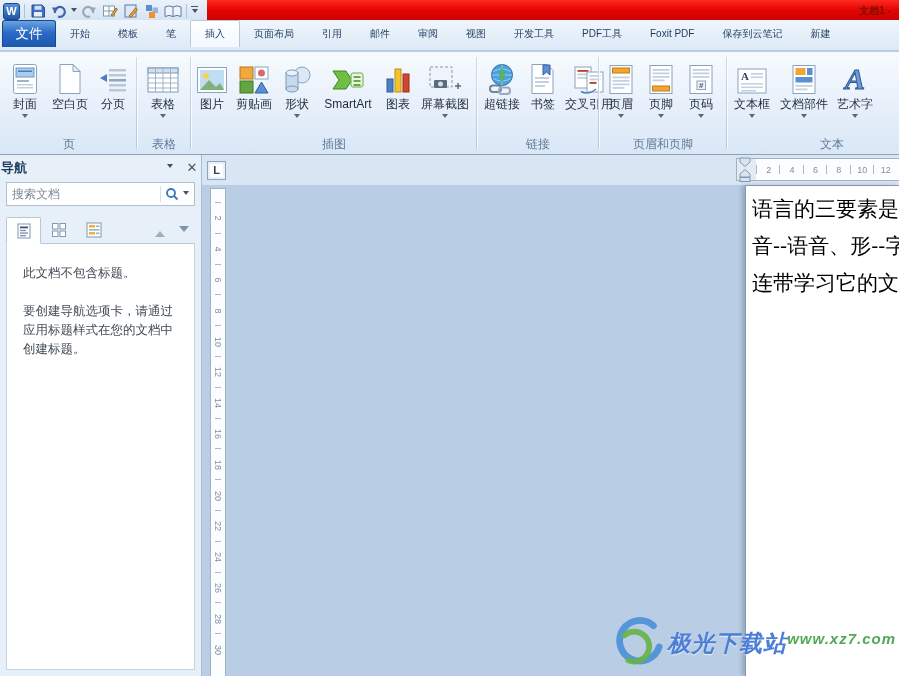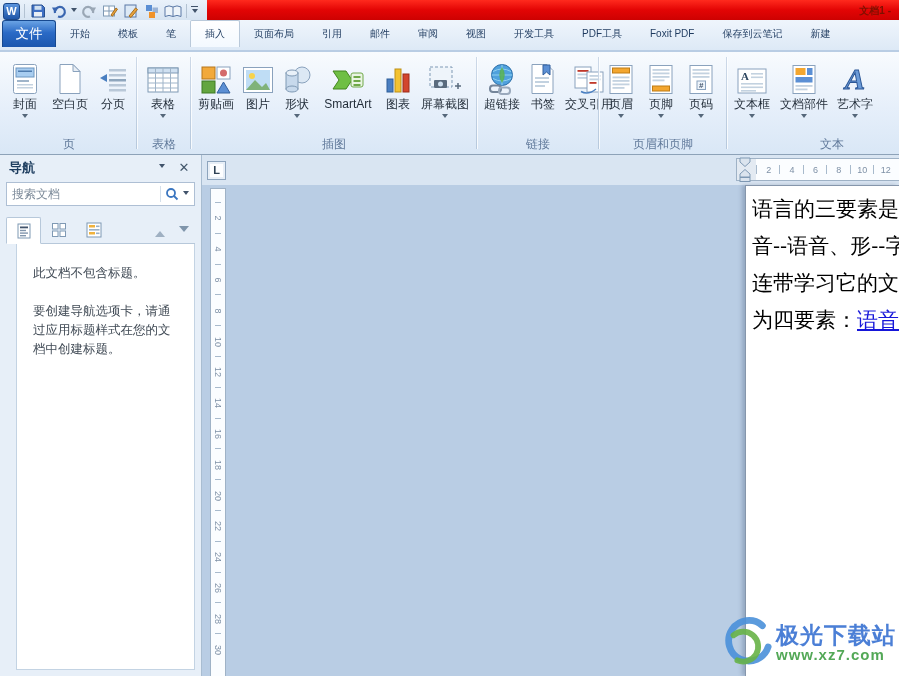--- a/index.html
+++ b/index.html
@@ -32,35 +32,35 @@
   .rbtns { flex:1; display:flex; align-items:stretch; }
   .rlabel { height:17px; text-align:center; font-size:12px; color:#60799a; line-height:14px; white-space:nowrap; }
   .bigbtn { display:flex; flex-direction:column; align-items:center; padding-top:3px; border-radius:3px; flex:none; }
   .bigbtn .bicon { height:38px; display:flex; align-items:end; justify-content:center; }
   .bigbtn .blabel { font-size:12px; color:#1f2a36; line-height:15px; white-space:nowrap; margin-top:2px; }
   .bigbtn .dd { height:10px; display:flex; align-items:center; justify-content:center; }
   .dd-arrow { width:0; height:0; border:3px solid transparent; border-top:4px solid #55677a; }
 
   
   .navpane { position:absolute; left:0; top:155px; width:202px; height:521px; background:#e7eff8; border-right:1px solid #a9bdd1; display:flex; flex-direction:column; }
-  .nav-header { height:25px; display:flex; align-items:center; padding:0 9px; }
+  .nav-header { height:25px; display:flex; align-items:center; padding:0 1px; }
   .nav-title { font-size:13px; font-weight:bold; color:#1c3c5e; flex:1; }
   .nav-hbtn { width:16px; height:16px; display:flex; align-items:center; justify-content:center; margin-left:6px; }
   .close-x { font-size:13px; color:#44586c; font-weight:bold; line-height:1; }
   .nav-search { margin:2px 6px 4px 6px; height:24px; background:#fff; border:1px solid #aebfd4; display:flex; align-items:center; padding:0 5px; }
   .nav-search input { flex:1; border:none; outline:none; font-size:12px; color:#333; background:transparent; min-width:0; font-family:inherit; }
   .nav-search input::placeholder { color:#7c8a99; }
   .nav-search .sep { width:1px; height:16px; background:#d4dfeb; margin:0 4px; }
   .nav-tabs { display:flex; align-items:flex-end; margin:4px 6px 0 6px; height:30px; border-bottom:1px solid #b7c8da; }
   .nav-tab { width:35px; height:27px; display:flex; align-items:center; justify-content:center; border:1px solid transparent; }
   .nav-tab.active { background:#fff; border:1px solid #b7c8da; border-bottom:1px solid #fff; border-radius:2px 2px 0 0; margin-bottom:-1px; }
   .nav-arrows { margin-left:auto; display:flex; gap:14px; padding:0 6px 6px 0; }
   .tri-up-g { width:0; height:0; border:5px solid transparent; border-bottom:6px solid #9fb0c2; }
   .tri-down-g { width:0; height:0; border:5px solid transparent; border-top:6px solid #7f95ab; }
-  .nav-content { flex:1; margin:0 6px 6px 16px; background:#fff; border:1px solid #c3d3e3; border-top:none; padding:20px 14px 4px 16px; font-size:12.5px; color:#404a55; line-height:19px; }
+  .nav-content { flex:1; margin:0 6px 6px 6px; background:#fff; border:1px solid #c3d3e3; border-top:none; padding:20px 14px 4px 16px; font-size:12.5px; color:#404a55; line-height:19px; }
   .nav-content .p1 { margin-bottom:19px; }
 
   
   .rulercol { position:absolute; left:202px; top:155px; width:29px; height:521px; }
   .topband { background:#d9e5f2; height:30px; }
   .rulercol .topband { display:flex; align-items:center; justify-content:center; }
   .lbox { width:19px; height:19px; background:#fdfeff; border:1px solid #8da4bd; box-shadow:0 0 0 2px #e8eff7 inset; display:flex; align-items:center; justify-content:center; font-size:11px; font-weight:bold; color:#2f4256; }
   .vruler { position:absolute; left:8px; top:33px; bottom:0; width:16px; background:#fbfdff; border:1px solid #9fb2c6; border-bottom:none; padding-top:14px; }
   .vcell { height:30.8px; display:flex; align-items:center; justify-content:center; font-size:9px; color:#7e90a6; position:relative; }
   .vcell span { transform:rotate(90deg); display:block; }
@@ -74,21 +74,21 @@
   .indent-markers { position:absolute; left:2px; top:-2px; }
   .hcells { position:absolute; left:20px; top:0; bottom:0; display:flex; }
   .hcell { width:23.4px; display:flex; align-items:center; justify-content:center; font-size:9px; color:#7e90a6; position:relative; }
   .hcell::before { content:""; position:absolute; left:-1px; top:6px; bottom:6px; width:1px; background:#a8bacc; }
   .page { position:absolute; left:514px; top:30px; right:0; bottom:0; background:#fff; border-left:1px solid #8696ab; border-top:1px solid #8696ab; box-shadow:-3px 0 4px rgba(40,60,90,.25); padding:5px 0 0 6px; overflow:hidden; }
   .docline { font-family:"DejaVu Serif","Liberation Serif",serif; font-size:21px; color:#000; line-height:37px; white-space:nowrap; }
   .doclink { color:#1616d9; text-decoration:underline; }
 
   
   .watermark { position:absolute; right:3px; bottom:6px; display:flex; align-items:center; gap:3px; pointer-events:none; }
-  .wm-text { display:flex; flex-direction:column; line-height:1.05; }
+  .wm-text { display:flex; flex-direction:row; line-height:1.05;font-style:italic; }
   .wm-name { font-size:23px; font-weight:bold; color:#4b7fd6; letter-spacing:1px; text-shadow:0 1px 1px rgba(255,255,255,.8); }
   .wm-url { font-size:15px; font-weight:bold; color:#53a857; letter-spacing:1px; }
 </style>
 </head>
 <body>
 
 <div class="titlebar">
   <div class="qat">
     <div class="word-logo">W</div>
     <div class="sep"></div>
@@ -229,43 +229,43 @@
         <div class="dd">
             <div class="dd-arrow"></div>
           </div>
       </div>
     </div>
     <div class="rlabel">表格</div>
   </div>
 
   <div class="rgroup" style="width:286px">
     <div class="rbtns">
+      <div class="bigbtn" style="width:38px">
+        <div class="bicon">
+          <svg width="32" height="30">
+              <rect x="1.5" y="2.5" width="29" height="25" fill="#fff" stroke="#8aa2bd"></rect>
+              <rect x="4" y="5" width="24" height="20" fill="#bfddf5"></rect>
+              <circle cx="10" cy="11" r="3" fill="#f7d34c"></circle>
+              <polygon points="4,25 13,15 20,22 24,18 28,25" fill="#7fb27a"></polygon>
+            </svg>
+        </div>
+        <div class="blabel">图片</div>
+        <div class="dd"></div>
+      </div>
       <div class="bigbtn" style="width:46px">
         <div class="bicon">
           <svg width="32" height="30">
               <rect x="2" y="2" width="13" height="12" fill="#f2a93b" stroke="#b5761c"></rect>
               <rect x="17" y="2" width="13" height="12" fill="#fff" stroke="#8aa2bd"></rect>
               <circle cx="23.5" cy="8" r="3.5" fill="#d46a6a"></circle>
               <rect x="2" y="16" width="13" height="12" fill="#63a53f" stroke="#3f7a24"></rect>
               <polygon points="17,28 23.5,17 30,28" fill="#5b8fd4" stroke="#33619f"></polygon>
             </svg>
         </div>
         <div class="blabel">剪贴画</div>
-        <div class="dd"></div>
-      </div>
-      <div class="bigbtn" style="width:38px">
-        <div class="bicon">
-          <svg width="32" height="30">
-              <rect x="1.5" y="2.5" width="29" height="25" fill="#fff" stroke="#8aa2bd"></rect>
-              <rect x="4" y="5" width="24" height="20" fill="#bfddf5"></rect>
-              <circle cx="10" cy="11" r="3" fill="#f7d34c"></circle>
-              <polygon points="4,25 13,15 20,22 24,18 28,25" fill="#7fb27a"></polygon>
-            </svg>
-        </div>
-        <div class="blabel">图片</div>
         <div class="dd"></div>
       </div>
       <div class="bigbtn" style="width:40px">
         <div class="bicon">
           <svg width="30" height="30">
               <circle cx="20" cy="10" r="8" fill="#dce8f4" stroke="#8aa2bd"></circle>
               <rect x="4" y="8" width="12" height="16" fill="#c7d9ec" stroke="#7f99b4"></rect>
               <ellipse cx="10" cy="8" rx="6" ry="3" fill="#e9f1f9" stroke="#7f99b4"></ellipse>
               <ellipse cx="10" cy="24" rx="6" ry="3" fill="#c7d9ec" stroke="#7f99b4"></ellipse>
             </svg>
@@ -612,21 +612,20 @@
       <div class="hcell">
           <span>12</span>
         </div>
     </div>
   </div>
 
   <div class="page">
     <div class="docline">语言的三要素是</div>
     <div class="docline">音--语音、形--字</div>
     <div class="docline">连带学习它的文</div>
-    <div class="docline"><span>为四要素：</span><a class="doclink" href="#">语音</a></div>
   </div>
 
   <div class="watermark">
     <svg width="52" height="54" viewBox="0 0 54 54">
       <path d="M43 9 A 21 21 0 1 0 49 31" fill="none" stroke="#4a90d9" stroke-width="7" stroke-linecap="round" opacity="0.9"></path>
       <path d="M17 45 A 15.5 15.5 0 1 0 13 19" fill="none" stroke="#67b347" stroke-width="6" stroke-linecap="round" opacity="0.9"></path>
     </svg>
     <div class="wm-text">
       <span class="wm-name">极光下载站</span>
       <span class="wm-url">www.xz7.com</span>

